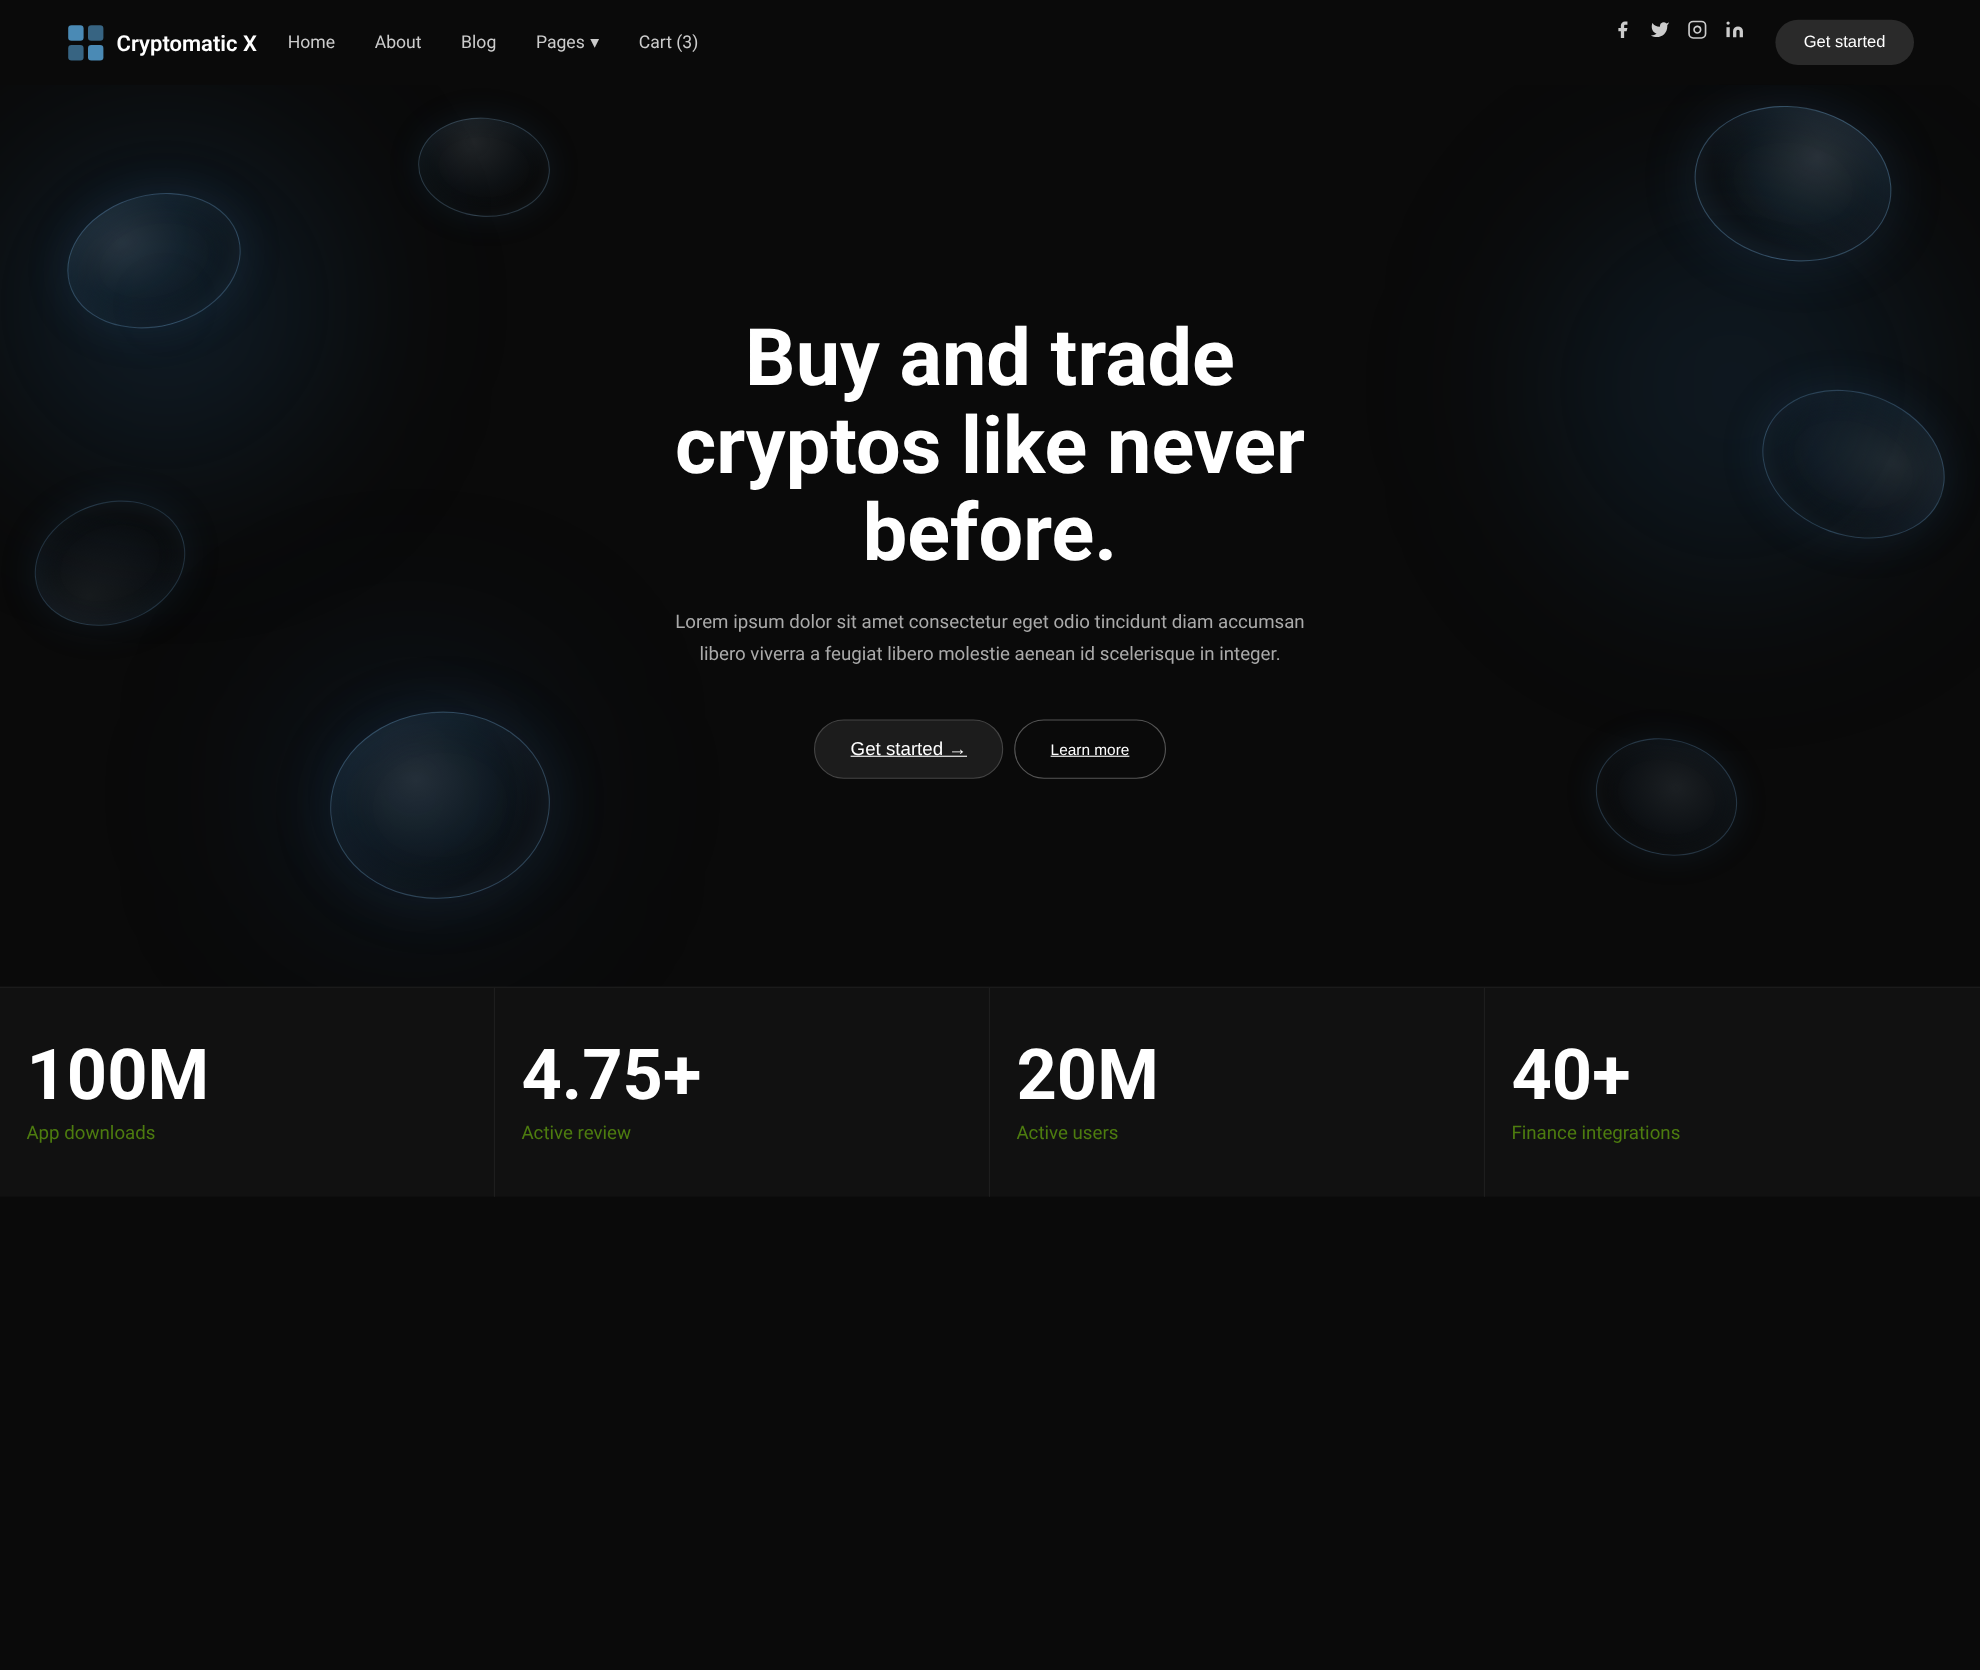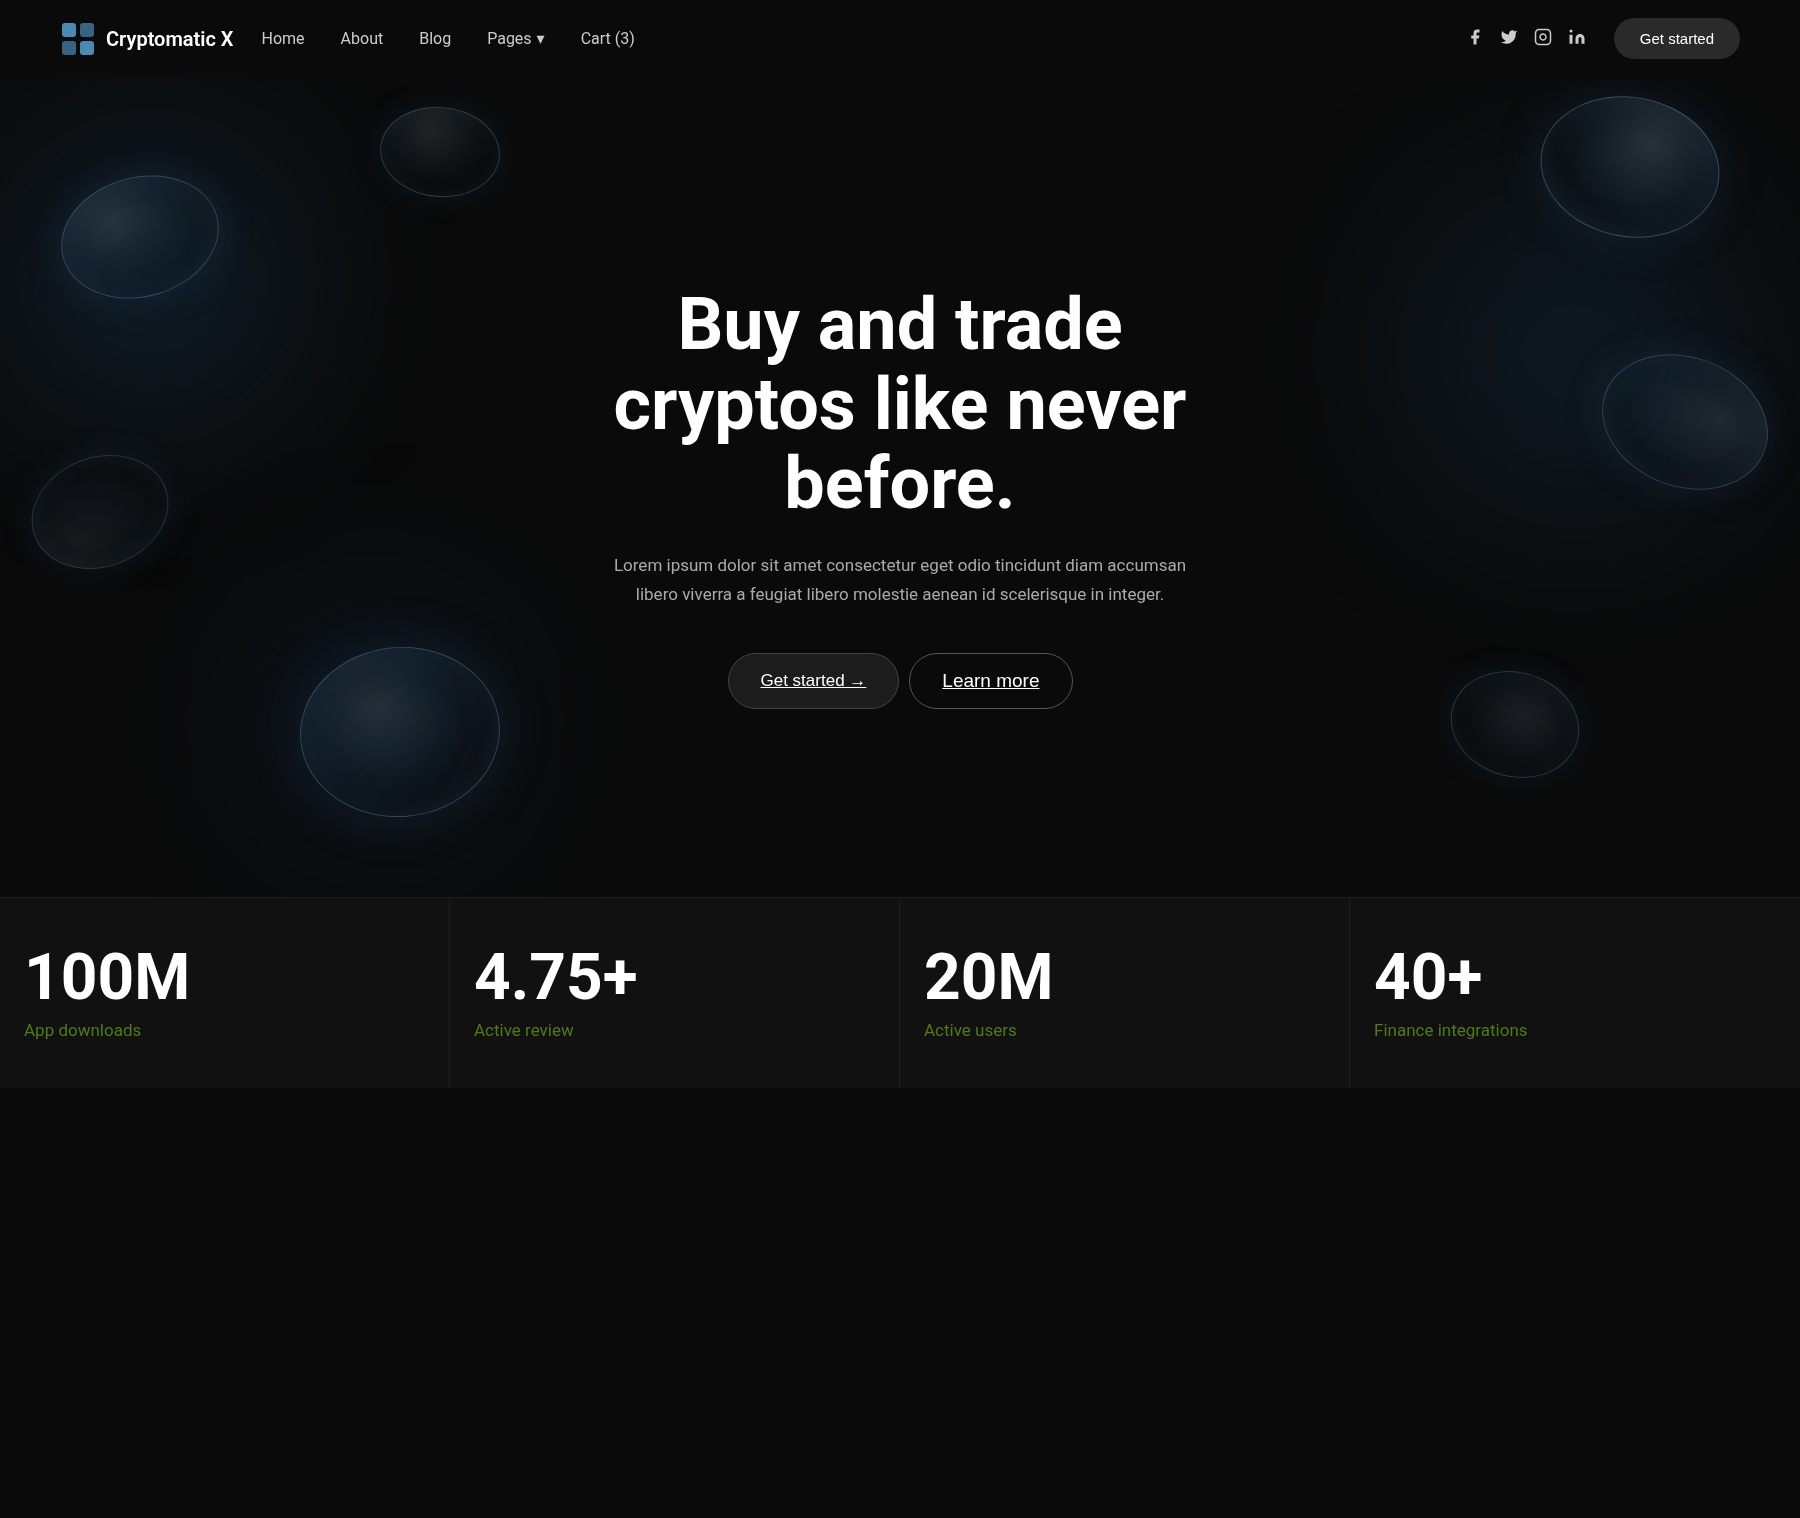--- a/index.html
+++ b/index.html
@@ -67,21 +67,21 @@
     }
 
     .nav-links .cart {
       color: #ccc;
       font-size: 16px;
       cursor: pointer;
     }
 
     .nav-right {
       display: flex;
-      align-items: center;
+      align-items: flex-start;
       gap: 28px;
     }
 
     .social-icons {
       display: flex;
       align-items: center;
       gap: 16px;
     }
 
     .social-icon {
@@ -157,21 +157,21 @@
       gap: 8px;
       transition: background 0.2s, border-color 0.2s;
     }
 
     .btn-secondary {
       background: transparent;
       color: #fff;
       border: 1.5px solid #555;
       border-radius: 50px;
       padding: 16px 32px;
-      font-size: 19px;
+      font-size: 14px;
       cursor: pointer;
       transition: background 0.2s, border-color 0.2s;
     }
 
     
     .orb {
       position: absolute;
       border-radius: 50%;
       pointer-events: none;
     }

